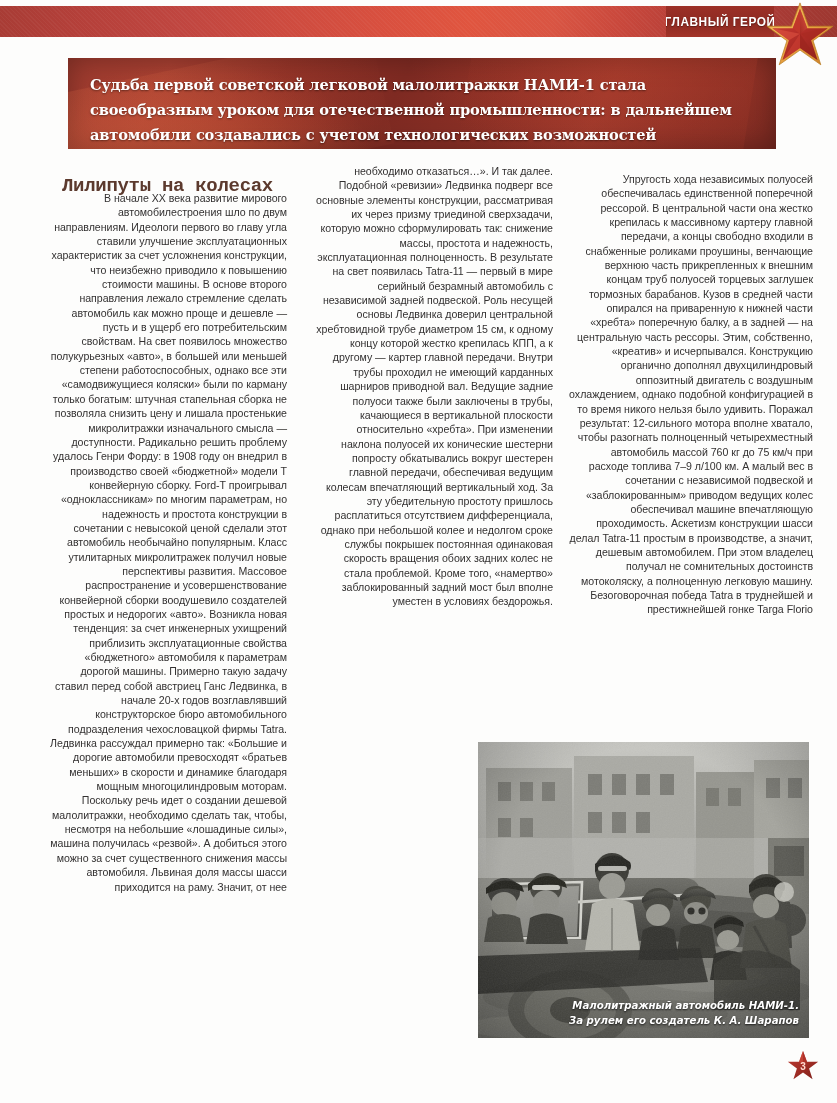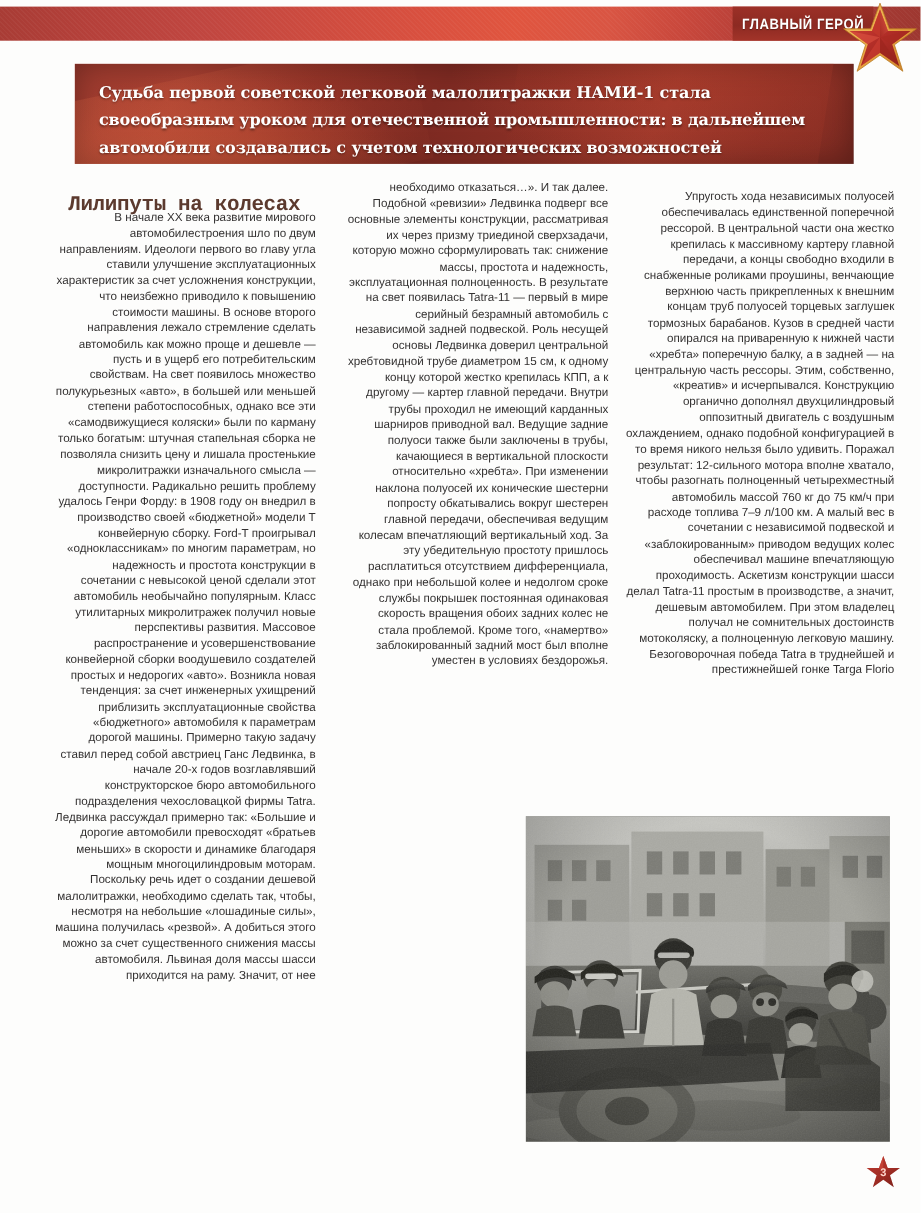--- a/index.html
+++ b/index.html
@@ -49,21 +49,21 @@
     position: absolute;
     inset: 0;
     background-image:
       repeating-linear-gradient(45deg, rgba(255,255,255,0.035) 0 1px, rgba(0,0,0,0) 1px 3px);
     pointer-events: none;
   }
   .header-kicker-panel {
     position: absolute;
     left: 666px;
     top: 6px;
-    width: 128px;
+    width: 108px;
     height: 31px;
     background: linear-gradient(180deg, #9c3027 0%, #8d2a22 55%, #a33429 100%);
     display: flex;
     align-items: center;
     justify-content: center;
     overflow: hidden;
   }
   .header-kicker-text {
     color: #ffffff;
     font-family: "Liberation Sans Narrow", "Liberation Sans", sans-serif;
@@ -439,20 +439,24 @@
       <path d="M0,214 L222,206 L230,240 L0,252 Z" fill="#2f2f2b" opacity="0.85"></path>
 
       <path d="M236,222 q42,-30 86,6 l0,40 l-86,0 z" fill="#3a3a35" opacity="0.8"></path>
 
       <ellipse cx="306" cy="150" rx="10" ry="10" fill="#cdcdc6" opacity="0.8"></ellipse>
 
       <rect x="0" y="0" width="331" height="296" fill="url(#vign)"></rect>
       <rect x="0" y="0" width="331" height="296" filter="url(#grain)" opacity="0.55"></rect>
     </svg>
 
+    <div class="photo-caption">
+      <div>Малолитражный автомобиль НАМИ-1.</div>
+      <div>За рулем его создатель К. А. Шарапов</div>
+    </div>
   </div>
 
   <svg class="star-bottom" viewBox="0 0 100 100">
     <defs>
       <linearGradient id="starRedSmall" x1="0" y1="0" x2="0.8" y2="1">
         <stop offset="0%" stop-color="#c03b31"></stop>
         <stop offset="60%" stop-color="#a02d25"></stop>
         <stop offset="100%" stop-color="#80211b"></stop>
       </linearGradient>
     </defs>

